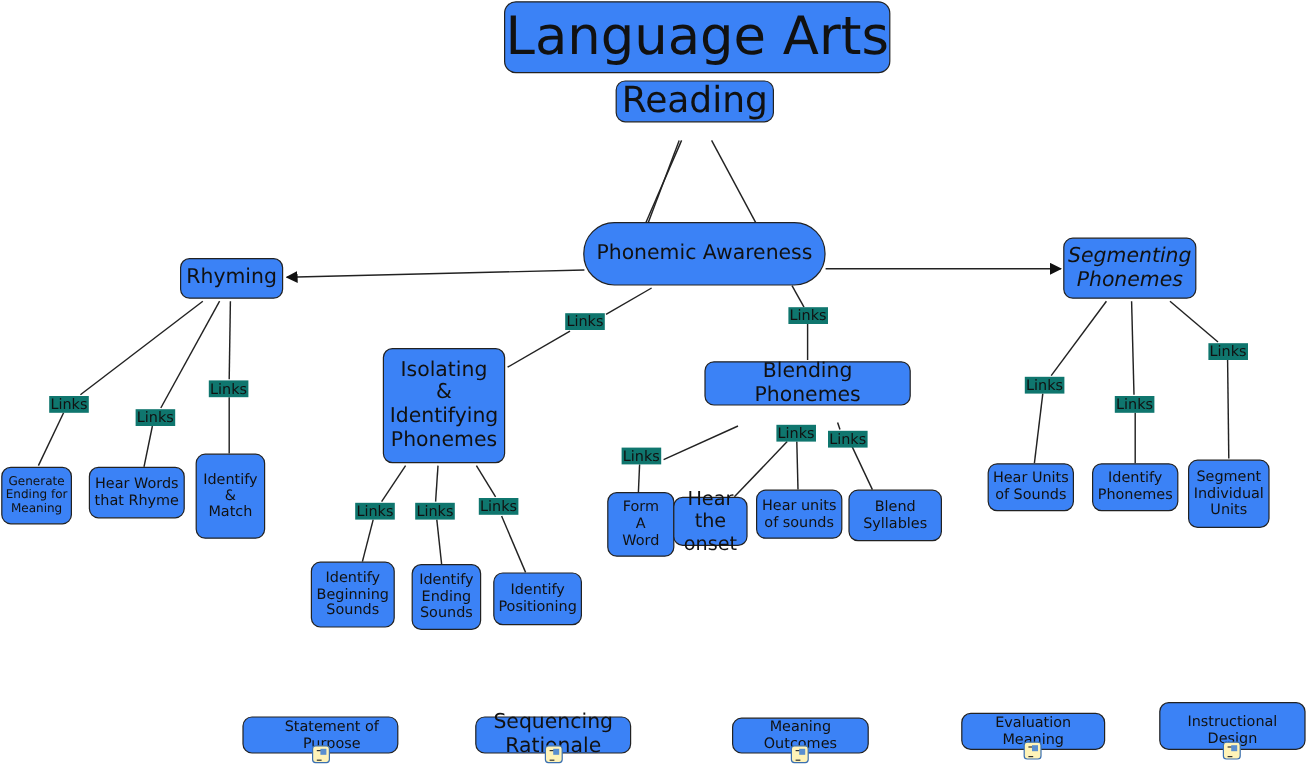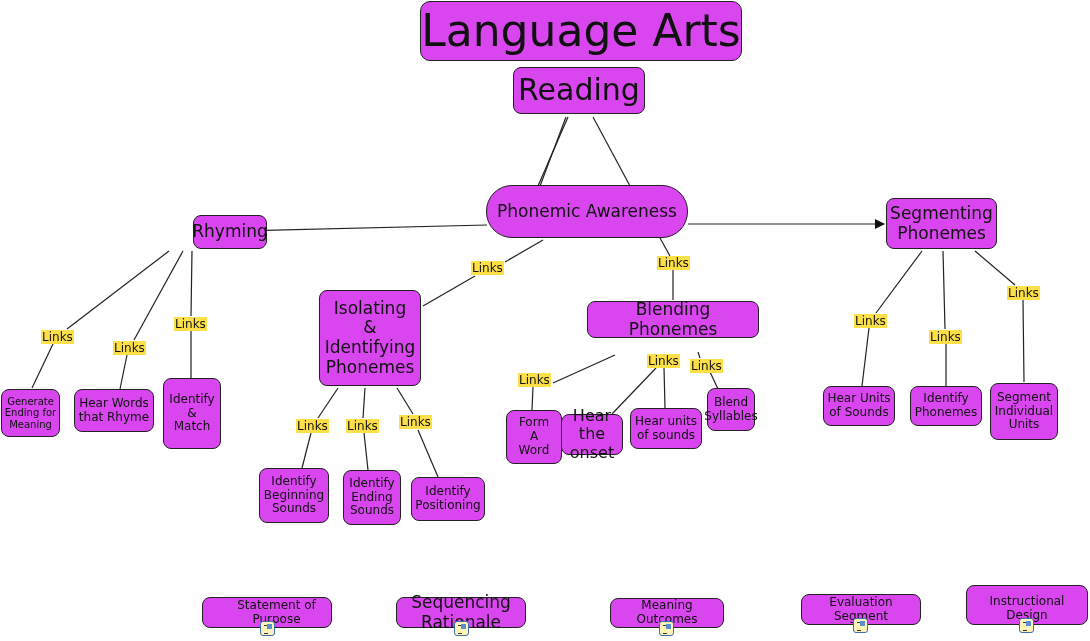--- a/index.html
+++ b/index.html
@@ -1,23 +1,23 @@
 <!DOCTYPE html>
 <html><head>
   <meta charset="utf-8">
   <style>
     html, body { margin:0; padding:0; background:#ffffff; }
     body { width:1090px; height:641px; position:relative; overflow:hidden;
            font-family:"DejaVu Sans", "Liberation Sans", sans-serif; color:#111; }
     #lines { position:absolute; left:0; top:0; width:1090px; height:641px; }
-    .node { position:absolute; box-sizing:border-box; background:#d946ef;
+    .node { position:absolute; box-sizing:border-box; background:#3b82f6;
             border:1px solid #222; border-radius:8px; display:flex;
             align-items:center; justify-content:center; text-align:center;
             line-height:1.15; white-space:pre-line; cursor:pointer; }
-    .lbl { position:absolute; font-size:12px; background:#fde047; padding:0 1px;
+    .lbl { position:absolute; font-size:12px; background:#0f766e; padding:0 1px;
            line-height:14px; white-space:nowrap; }
     .res { position:absolute; width:15px; height:15px; box-sizing:border-box;
            border:1px solid #3a6fb0; border-radius:3px; background:#fff3b8; }
     .res::before { content:""; position:absolute; left:3px; top:3px; width:4px; height:7px;
            border-top:1px solid #333; border-bottom:1px solid #333; }
     .res::after { content:""; position:absolute; right:2px; top:2px; width:5px; height:5px;
            background:#5a8fd0; }
   </style>
 </head>
 <body>
@@ -69,41 +69,41 @@
     <line x1="943" y1="251" x2="945" y2="329"></line>
     <line x1="946" y1="344" x2="946" y2="386"></line>
     <line x1="975" y1="251" x2="1015" y2="285"></line>
     <line x1="1023" y1="300" x2="1024" y2="382"></line>
   </g>
 </svg>
 
 <div class="node" style="left:420px;top:1px;width:322px;height:60px;font-size:44px;border-radius:10px;">
   <span>Language Arts</span>
 </div>
-<div class="node" style="left:513px;top:67px;width:132px;height:47px;font-size:30px;">
+<div class="node" style="left:513px;top:67px;width:132px;height:35px;font-size:30px;">
   <span>Reading</span>
 </div>
 <div class="node" style="left:486px;top:185px;width:202px;height:53px;font-size:17px;border-radius:26px;">
   <span>Phonemic Awareness</span>
 </div>
 
-<div class="node" style="left:150px;top:215px;width:74px;height:34px;font-size:17px;margin-left:43px;">
+<div class="node" style="left:150px;top:215px;width:86px;height:34px;font-size:17px;">
   <span>Rhyming</span>
 </div>
 <div class="node" style="left:319px;top:290px;width:102px;height:96px;font-size:17px;">
   <span>Isolating
 &amp;
 Identifying
 Phonemes</span>
 </div>
 <div class="node" style="left:587px;top:301px;width:172px;height:37px;font-size:17px;">
   <span>Blending
 Phonemes</span>
 </div>
-<div class="node" style="left:886px;top:198px;width:111px;height:51px;font-size:17px;">
+<div class="node" style="left:886px;top:198px;width:111px;height:51px;font-size:17px;font-style:italic;">
   <span>Segmenting
 Phonemes</span>
 </div>
 
 <div class="node" style="left:1px;top:389px;width:59px;height:48px;font-size:10px;">
   <span>Generate
 Ending for
 Meaning</span>
 </div>
 <div class="node" style="left:74px;top:389px;width:80px;height:43px;font-size:12px;justify-content:center;">
@@ -137,21 +137,21 @@
 Word</span>
 </div>
 <div class="node" style="left:561px;top:414px;width:62px;height:41px;font-size:16px;">
   <span>Hear the
 onset</span>
 </div>
 <div class="node" style="left:630px;top:408px;width:72px;height:41px;font-size:12px;">
   <span>Hear units
 of sounds</span>
 </div>
-<div class="node" style="left:707px;top:388px;width:48px;height:43px;font-size:12px;">
+<div class="node" style="left:707px;top:408px;width:78px;height:43px;font-size:12px;">
   <span>Blend
 Syllables</span>
 </div>
 
 <div class="node" style="left:823px;top:386px;width:72px;height:40px;font-size:12px;">
   <span>Hear Units
 of Sounds</span>
 </div>
 <div class="node" style="left:910px;top:386px;width:72px;height:40px;font-size:12px;">
   <span>Identify
@@ -187,20 +187,20 @@
   <span>Sequencing Rationale</span>
 </div>
 <span class="res" style="left:454px;top:621px;"></span>
 
 <div class="node" style="left:610px;top:598px;width:114px;height:30px;font-size:12px;">
   <span>Meaning Outcomes</span>
 </div>
 <span class="res" style="left:659px;top:621px;"></span>
 
 <div class="node" style="left:801px;top:594px;width:120px;height:31px;font-size:12px;">
-  <span>Evaluation Segment</span>
+  <span>Evaluation Meaning</span>
 </div>
 <span class="res" style="left:853px;top:618px;"></span>
 
 <div class="node" style="left:966px;top:585px;width:122px;height:40px;font-size:12px;align-items:flex-start;padding-top:9px;">
   <span>Instructional Design</span>
 </div>
 <span class="res" style="left:1019px;top:618px;"></span>
 
 </body></html>

